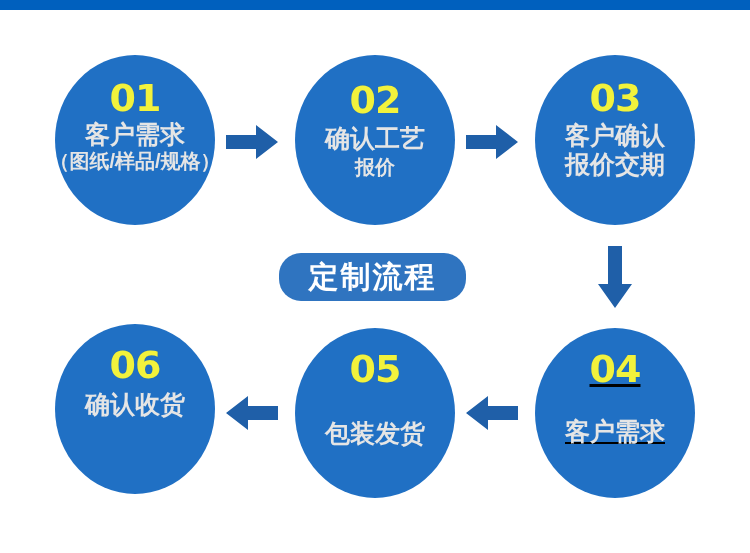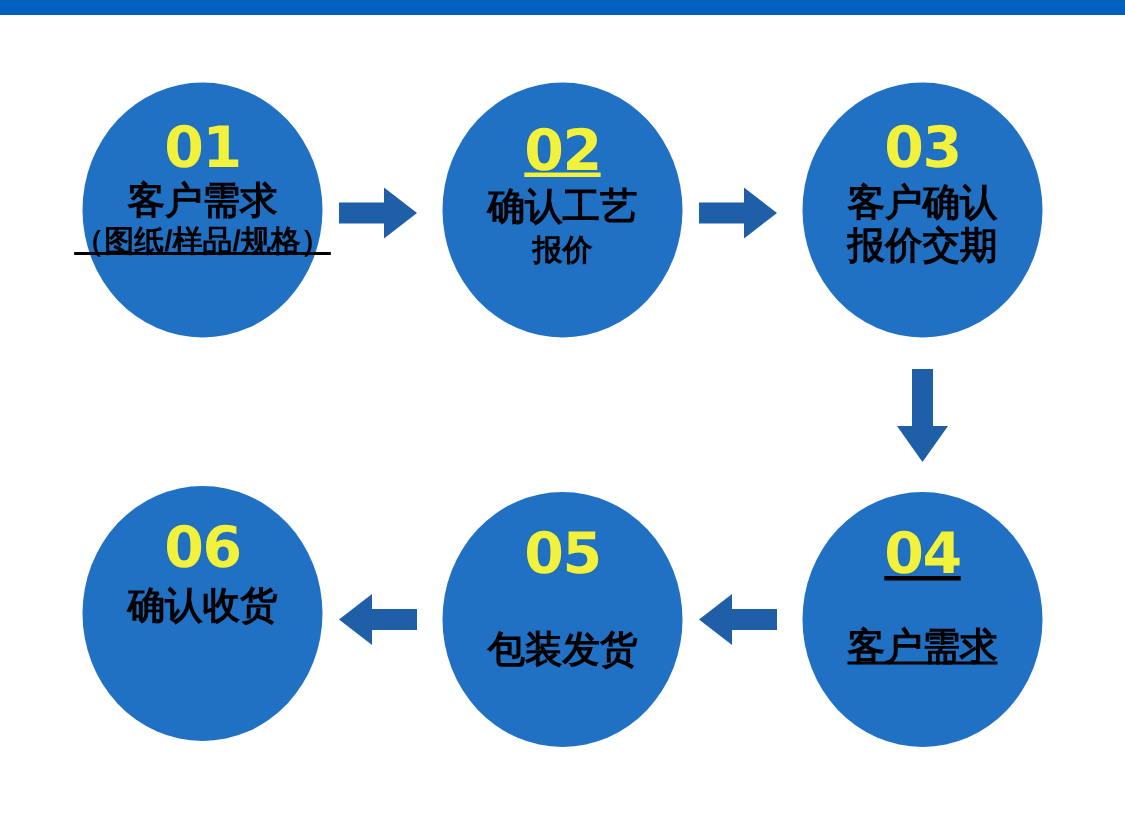--- a/index.html
+++ b/index.html
@@ -45,37 +45,37 @@
   .node .num {
     color: #f2f23c;
     font-weight: bold;
     font-size: 38px;
     line-height: 1;
     letter-spacing: -1px;
     font-family: "DejaVu Sans", "Liberation Sans", sans-serif;
     text-shadow: 0 0 1px rgba(0,0,0,0.15);
   }
   .node .line {
-    color: #000000;
+    color: #e5e5e5;
     font-weight: bold;
     line-height: 1.1;
     white-space: nowrap;
   }
   .node .l1 { font-size: 25px; }
   .node .l2 { font-size: 25px; }
   .node .small { font-size: 20px; }
-  .node .paren { font-size: 20px; text-decoration: underline; }
+  .node .paren { font-size: 20px; }
 
   
   .n1 { padding-top: 24px; }
   .n1 .num { margin-bottom: 4px; }
   .n1 .l1 { margin-bottom: 1px; }
 
   .n2 { padding-top: 26px; }
-  .n2 .num { margin-bottom: 6px; text-decoration: underline; }
+  .n2 .num { margin-bottom: 6px; }
   .n2 .l1 { margin-bottom: 3px; }
 
   .n3 { padding-top: 24px; }
   .n3 .num { margin-bottom: 5px; }
   .n3 .l1 { margin-bottom: 1px; }
 
   .n4 { padding-top: 22px; }
   .n4 .num { margin-bottom: 30px; }
 
   .n5 { padding-top: 22px; }
@@ -137,20 +137,23 @@
       <polygon points="0,10 30,10 30,0 52,17 30,34 30,24 0,24" fill="#1F5FA8"></polygon>
     </svg>
   </div>
 
   <div class="node n3" style="left:535px; top:55px;">
     <span class="num">03</span>
     <span class="line l1">客户确认</span>
     <span class="line l2">报价交期</span>
   </div>
 
+  <div class="badge" style="left:279px; top:253px; width:187px; height:48px;">
+    <span>定制流程</span>
+  </div>
 
   <div class="arrow" style="left:598px; top:246px;">
     <svg width="34" height="62" viewBox="0 0 34 62">
       <polygon points="10,0 24,0 24,38 34,38 17,62 0,38 10,38" fill="#1F5FA8"></polygon>
     </svg>
   </div>
 
   <div class="node n6" style="left:55px; top:324px;">
     <span class="num">06</span>
     <span class="line l1">确认收货</span>

